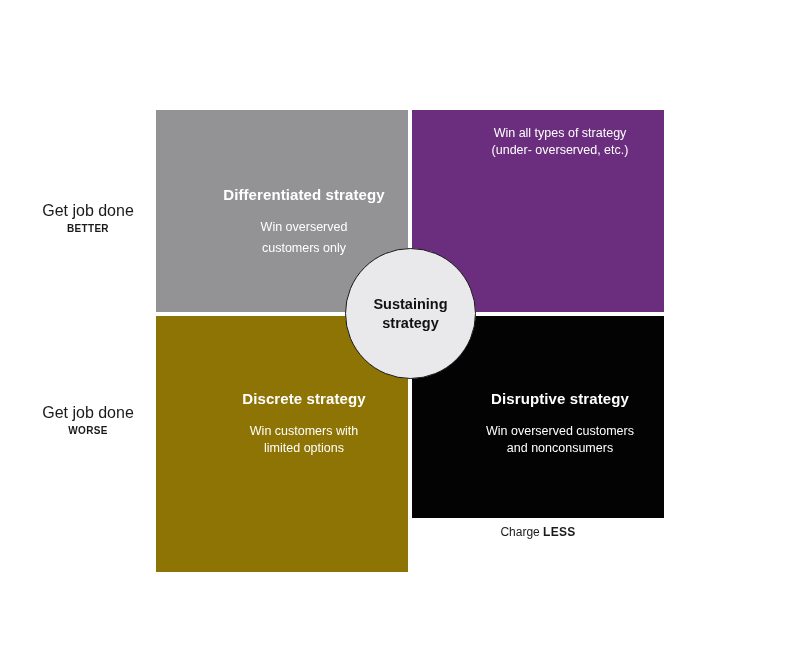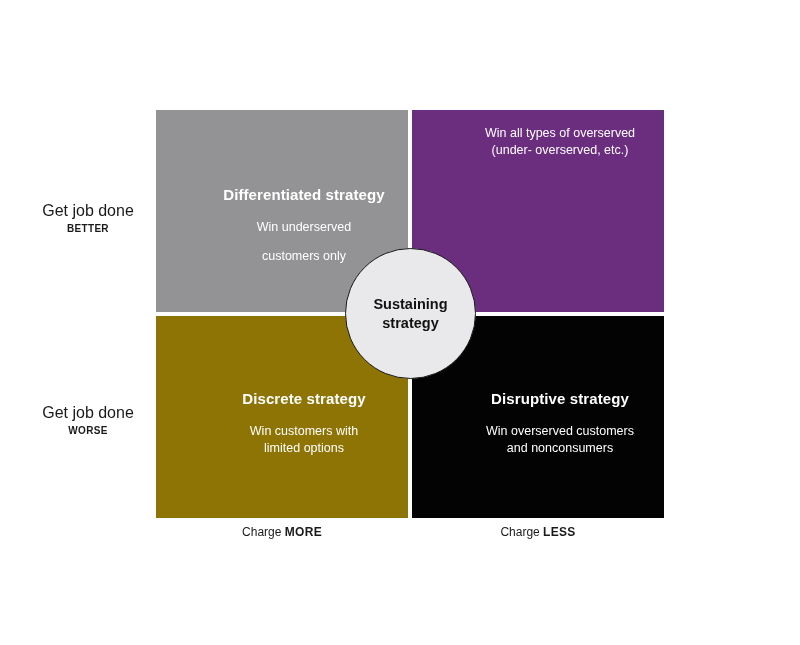--- a/index.html
+++ b/index.html
@@ -55,21 +55,21 @@
     left: 256px;
     top: 0;
     width: 252px;
     height: 202px;
     background: #6B2D7E;
   }
   .q-bottom-left {
     left: 0;
     top: 206px;
     width: 252px;
-    height: 202px;
+    height: 256px;
     background: #8E7405;
   }
   .q-bottom-right {
     left: 256px;
     top: 206px;
     width: 252px;
     height: 202px;
     background: #030303;
   }
 
@@ -183,26 +183,26 @@
   </div>
 
   <div class="axis-label-x" id="x-less">
     <span>Charge </span><span class="bold">LESS</span>
   </div>
 
   <div class="matrix">
 
     <div class="quadrant q-top-left">
       <p class="q-title">Differentiated strategy</p>
-      <p class="q-sub">Win underserved</p>
-      <p class="q-sub" style="margin-top:12px;">customers only</p>
+      <p class="q-sub">Win overserved</p>
+      <p class="q-sub" style="margin-top:4px;">customers only</p>
     </div>
 
     <div class="quadrant q-top-right">
-      <p class="q-sub">Win all types of overserved</p>
+      <p class="q-sub">Win all types of strategy</p>
       <p class="q-sub" style="margin-top:0;">(under- overserved, etc.)</p>
     </div>
 
     <div class="quadrant q-bottom-left">
       <p class="q-title">Discrete strategy</p>
       <p class="q-sub">Win customers with</p>
       <p class="q-sub" style="margin-top:0;">limited options</p>
     </div>
 
     <div class="quadrant q-bottom-right">

